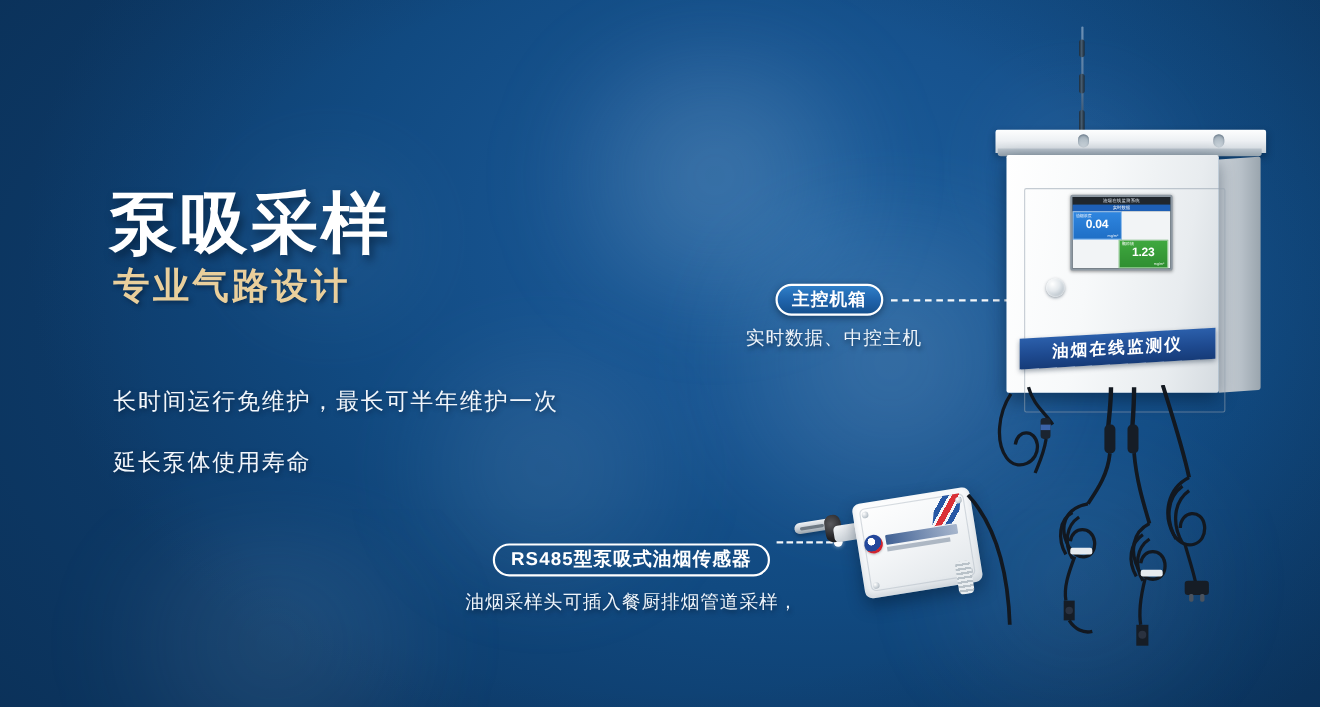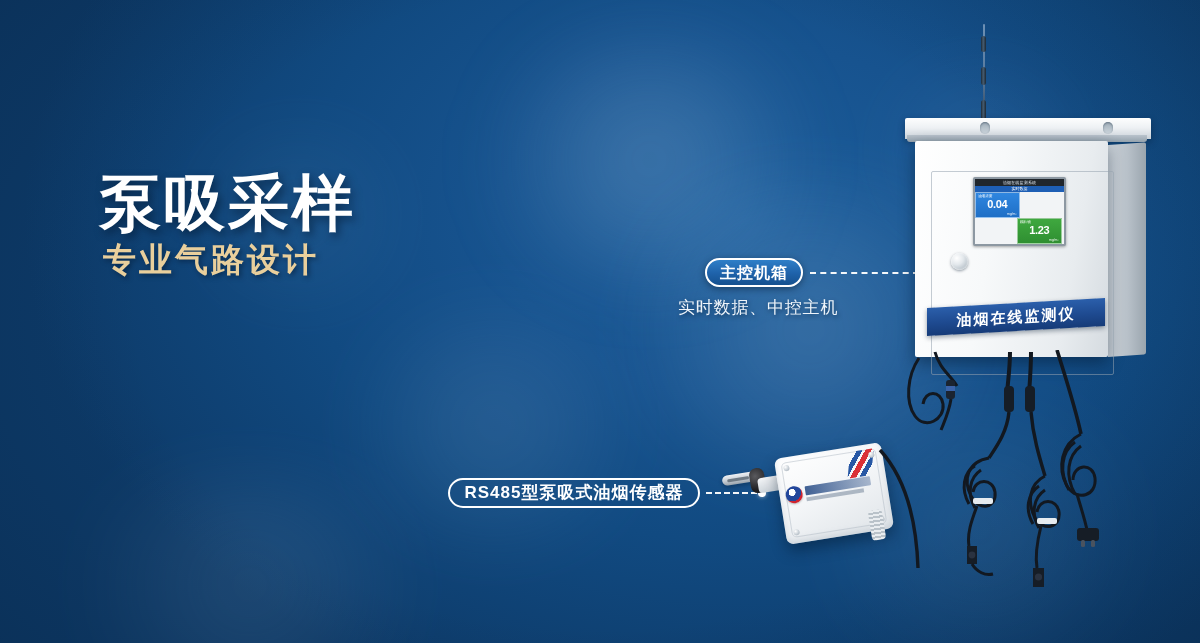--- a/index.html
+++ b/index.html
@@ -128,21 +128,21 @@
   
   #callout-cabinet { left: 705px; top: 258px; }
   #callout-cabinet .pill {
     width: 98px; height: 29px; line-height: 25px; font-size: 16px;
   }
   #callout-cabinet .callout-desc {
     position: absolute; left: -27px; top: 41px; font-size: 17px; line-height: 1;
   }
 
   
-  #callout-sensor { left: 448px; top: 478px; }
+  #callout-sensor { left: 448px; top: 494px; }
   #callout-sensor .pill {
     width: 252px; height: 30px; line-height: 26px; font-size: 17px;
   }
   #callout-sensor .callout-desc {
     position: absolute; left: -25px; top: 41px; font-size: 17px; line-height: 26px;
   }
 
   
   .leader { position: absolute; height: 2px; }
   .leader .dash {
@@ -384,35 +384,38 @@
   <div class="smoke s5"></div>
   <div class="smoke s6"></div>
   <div class="smoke s7"></div>
   <div class="bg-vignette"></div>
 
   <div class="copy">
     <div class="headline">泵吸采样</div>
     <div class="subhead">专业气路设计</div>
 
     <div class="features">
+      <div class="feature-line">长时间运行免维护，最长可半年维护一次</div>
+      <div class="feature-line">延长泵体使用寿命</div>
     </div>
   </div>
 
   <div class="callout" id="callout-cabinet">
     <div class="pill filled">主控机箱</div>
     <div class="callout-desc">实时数据、中控主机</div>
   </div>
   <div class="leader" id="leader-cabinet">
     <div class="dash"></div>
     <div class="dot"></div>
   </div>
 
   <div class="callout" id="callout-sensor">
     <div class="pill hollow">RS485型泵吸式油烟传感器</div>
     <div class="callout-desc">
+      <div>油烟采样头可插入餐厨排烟管道采样，</div>
     </div>
   </div>
   <div class="leader" id="leader-sensor">
     <div class="dash"></div>
     <div class="dot"></div>
   </div>
 
   <div class="antenna-rod"></div>
   <div class="antenna-bead b1"></div>
   <div class="antenna-bead b2"></div>

